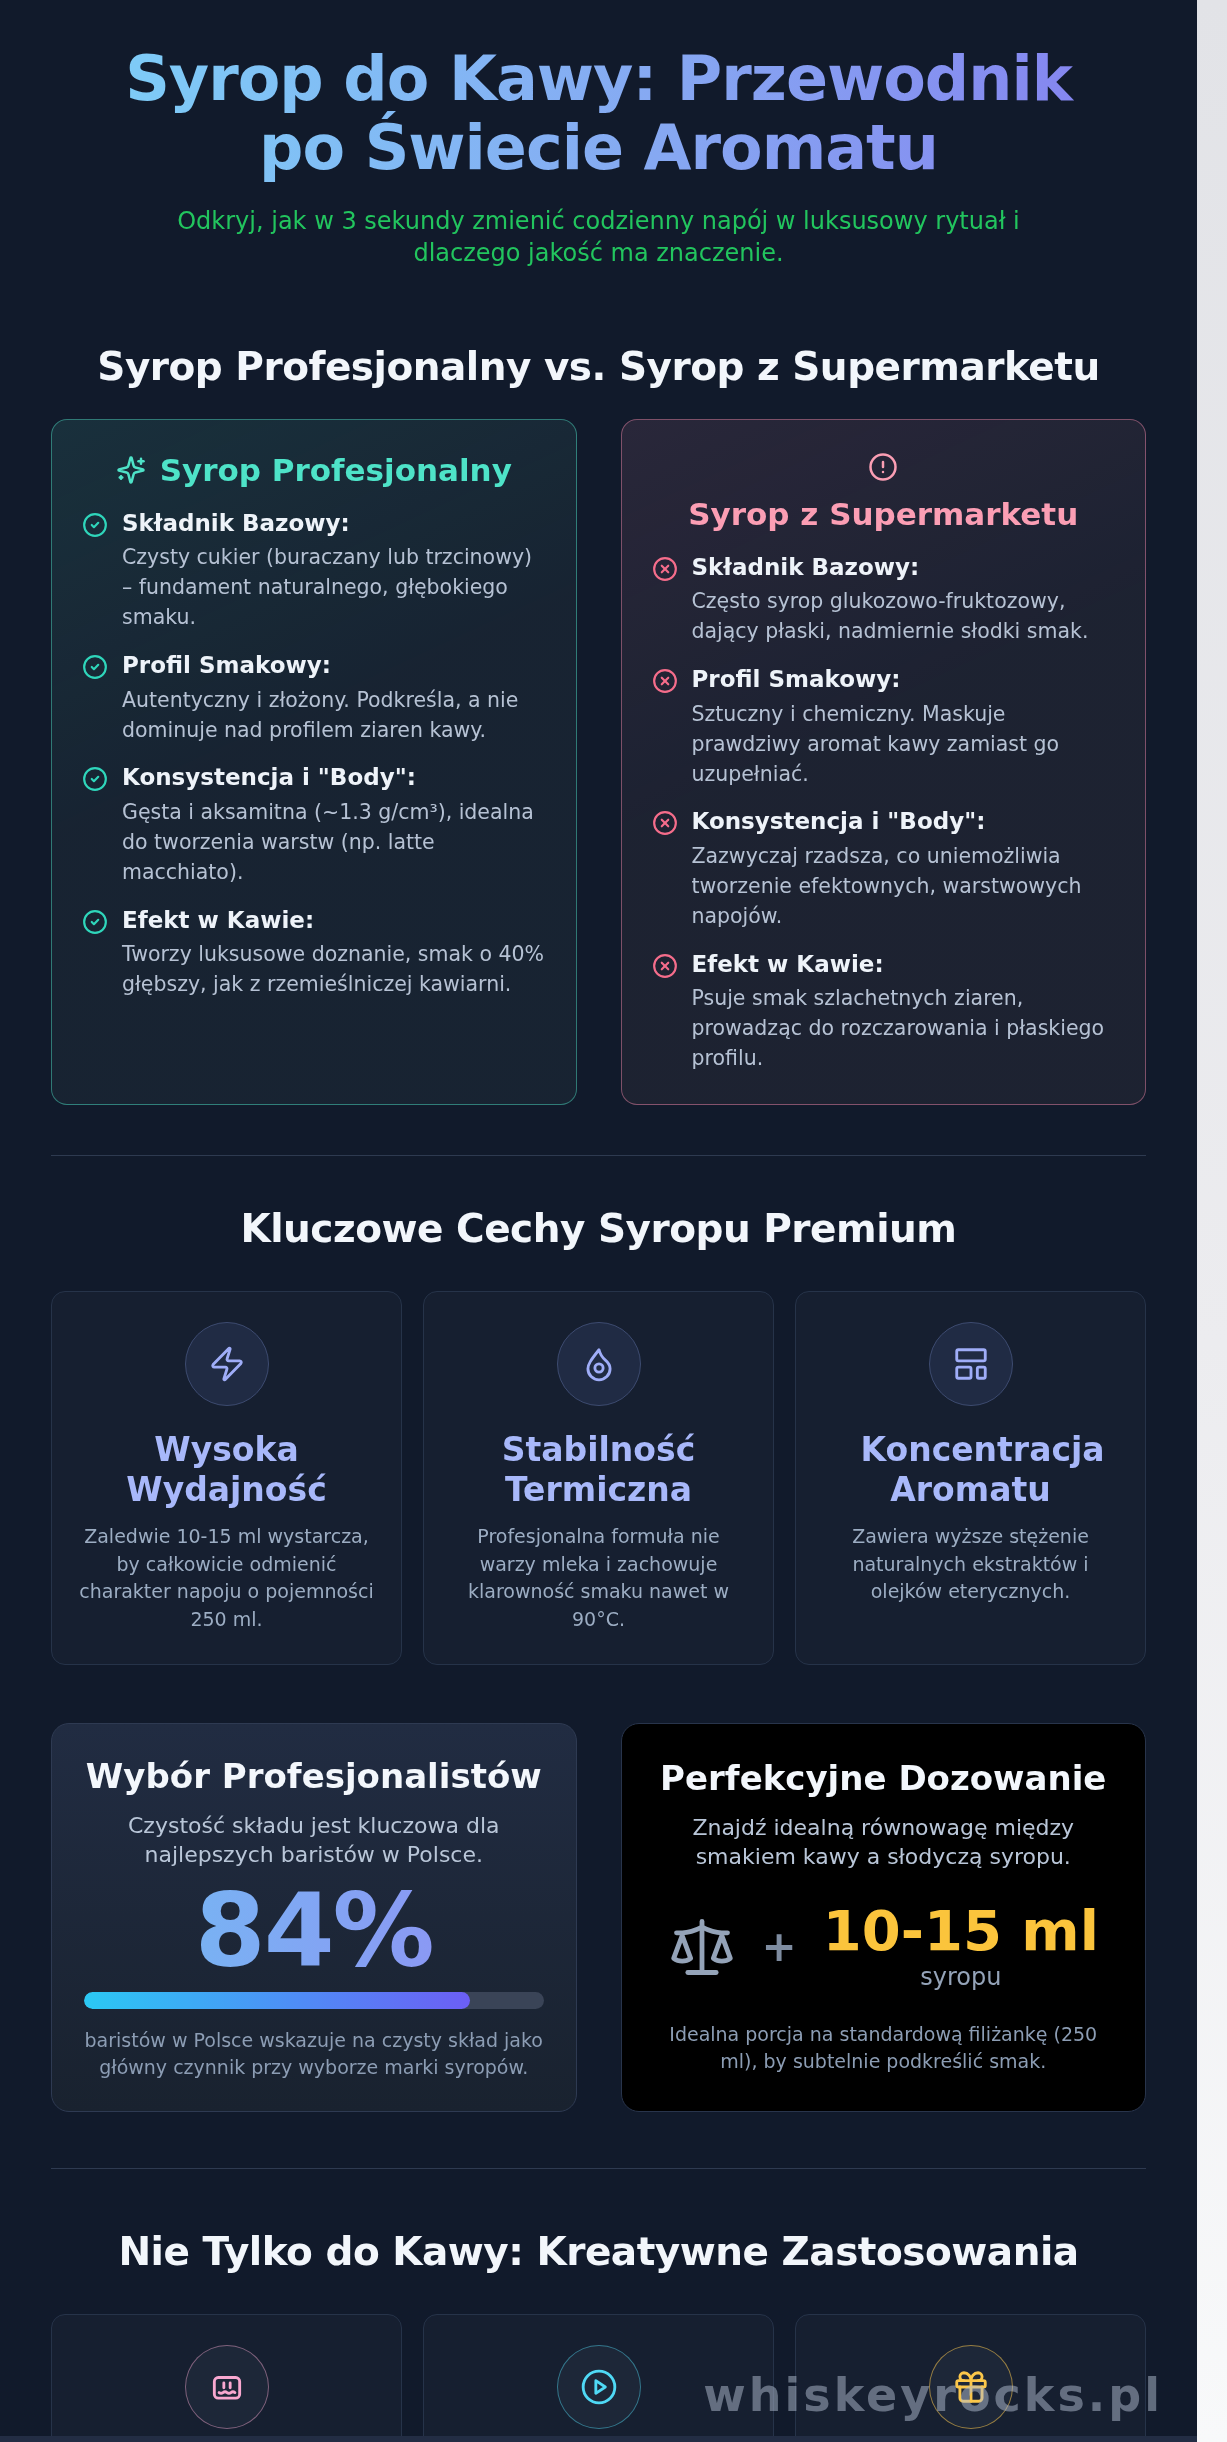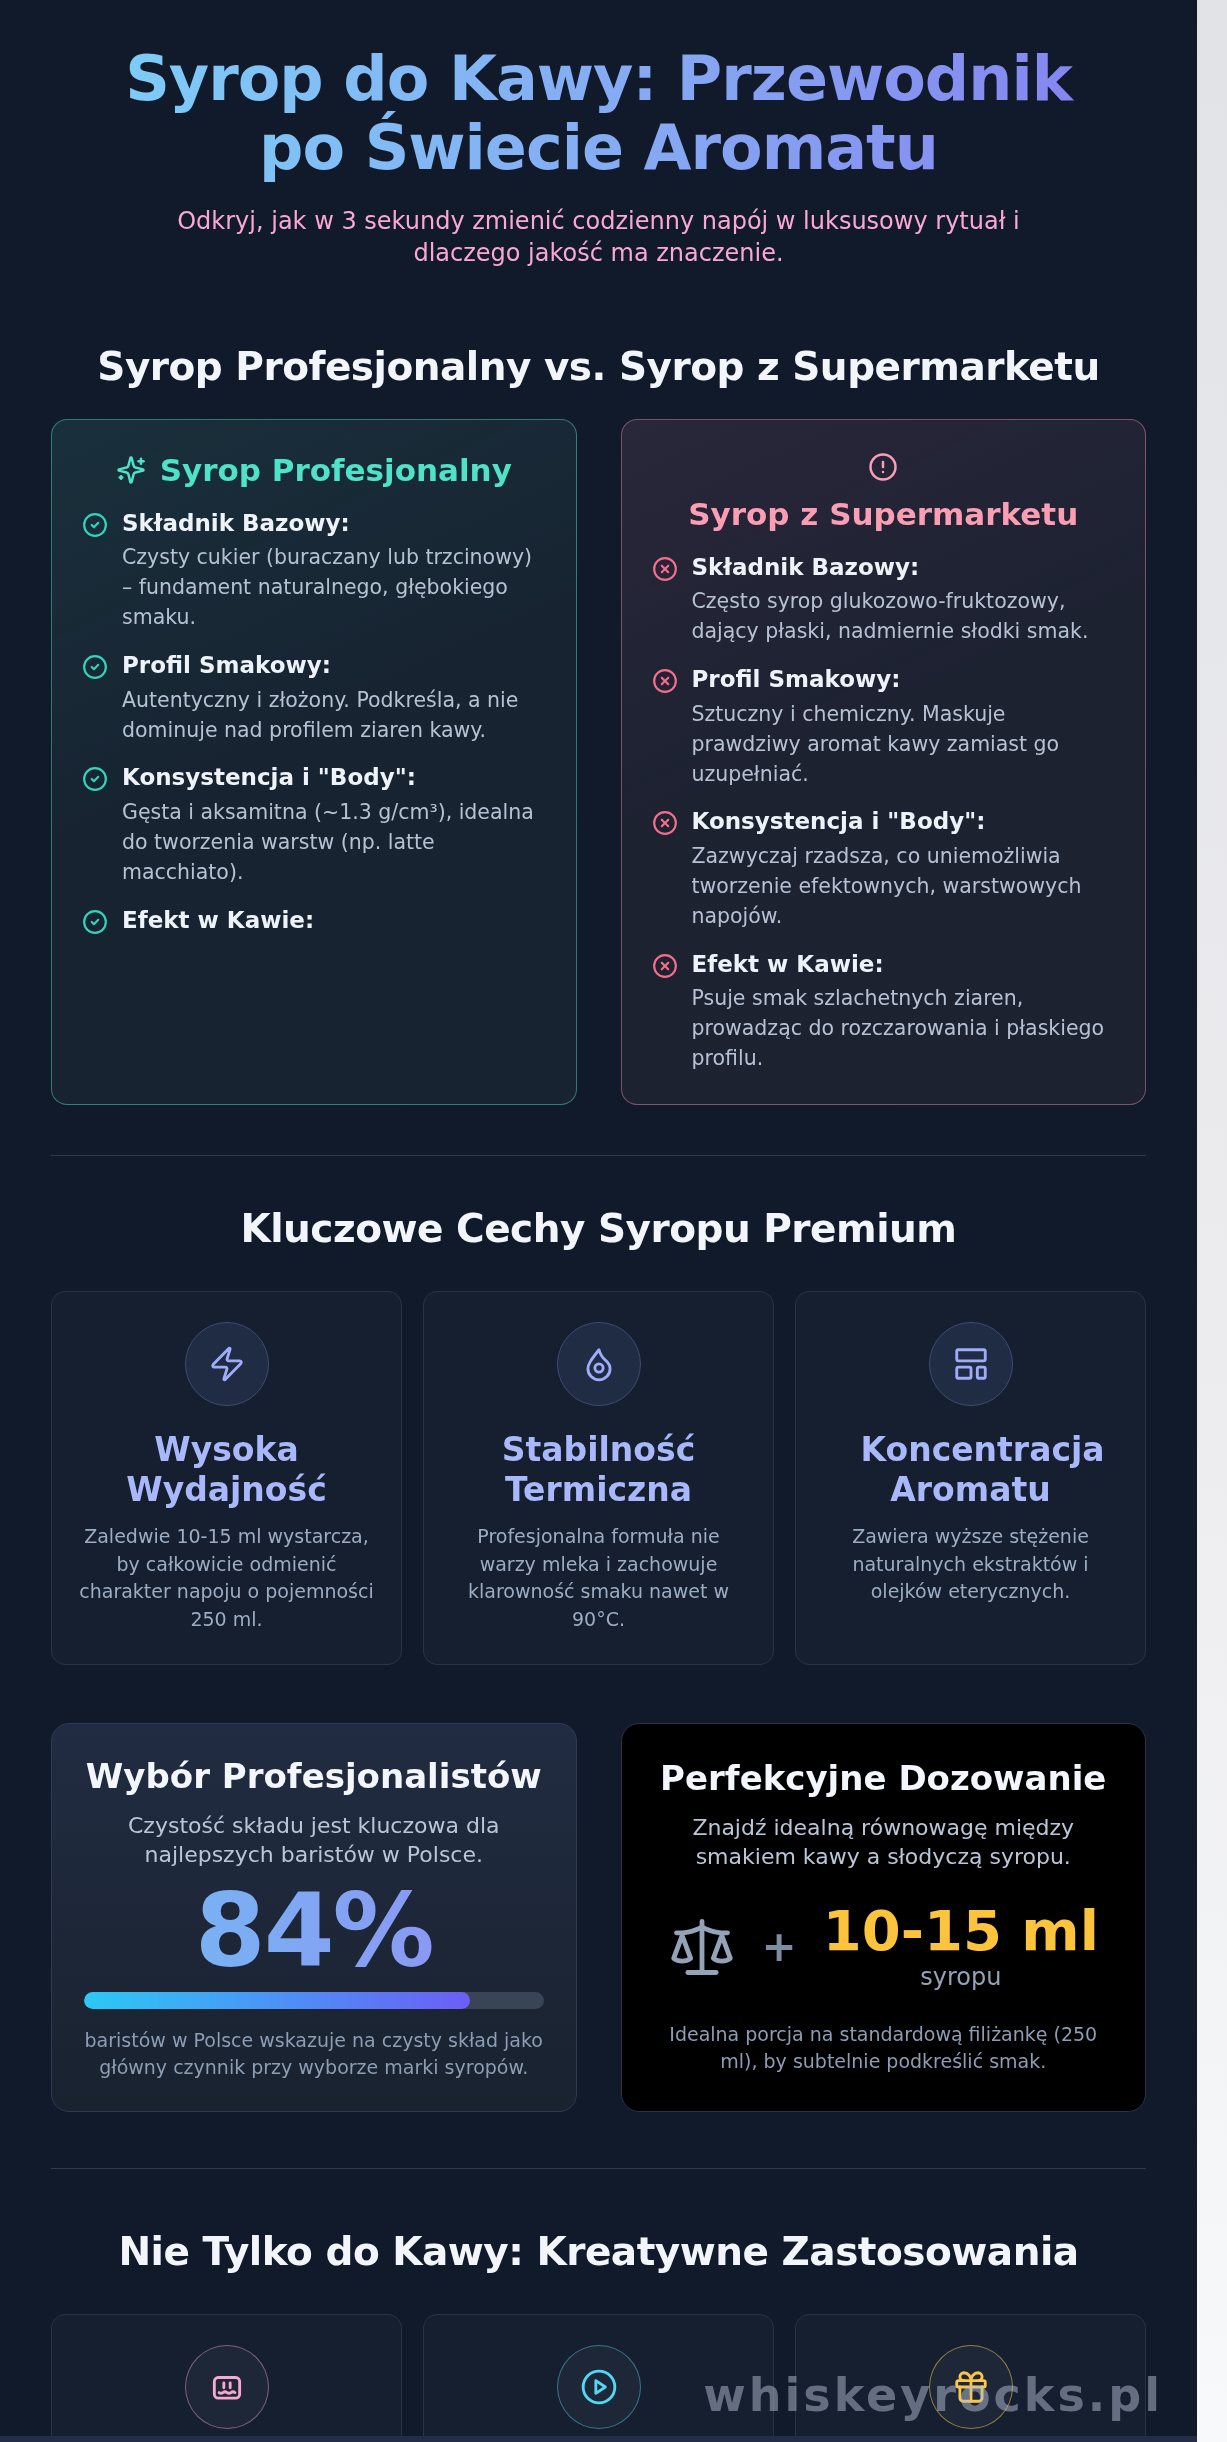--- a/index.html
+++ b/index.html
@@ -20,21 +20,21 @@
   
   .header{padding-top:44px;text-align:center;}
   .main-title{
     margin:0 auto;max-width:1040px;
     font-size:62px;line-height:1.12;font-weight:700;letter-spacing:-1px;
     background:linear-gradient(92deg,#7ecbf7 5%,#86a9f2 55%,#8587f0 95%);
     -webkit-background-clip:text;background-clip:text;color:transparent;
   }
   .subtitle{
     margin:22px auto 0;max-width:870px;
-    font-size:24px;line-height:1.35;color:#f9a8d4;
+    font-size:24px;line-height:1.35;color:#22c55e;
   }
   
   .section-heading{
     margin:0;text-align:center;color:#f2f6fb;
     font-size:39px;font-weight:700;letter-spacing:-0.5px;
   }
   
   .section-comparison{margin-top:74px;}
   .compare-grid{display:grid;grid-template-columns:1fr 1fr;gap:44px;margin-top:30px;}
   .compare-card{
@@ -206,20 +206,21 @@
             </li>
             <li class="compare-item">
               <span class="item-icon">
                   <svg width="26" height="26" viewBox="0 0 24 24" fill="none" stroke="currentColor" stroke-width="2" stroke-linecap="round" stroke-linejoin="round">
                     <circle cx="12" cy="12" r="10"></circle>
                     <path d="m9 12 2 2 4-4"></path>
                   </svg>
                 </span>
               <div>
                 <div class="item-label">Efekt w Kawie:</div>
+                <p class="item-text">Tworzy luksusowe doznanie, smak o 40% głębszy, jak z rzemieślniczej kawiarni.</p>
               </div>
             </li>
           </ul>
         </div>
 
         <div class="compare-card market">
           <h3 class="compare-title">
             <span class="hdr-icon">
               <svg width="30" height="30" viewBox="0 0 24 24" fill="none" stroke="currentColor" stroke-width="2" stroke-linecap="round" stroke-linejoin="round">
                   <circle cx="12" cy="12" r="10"></circle>

